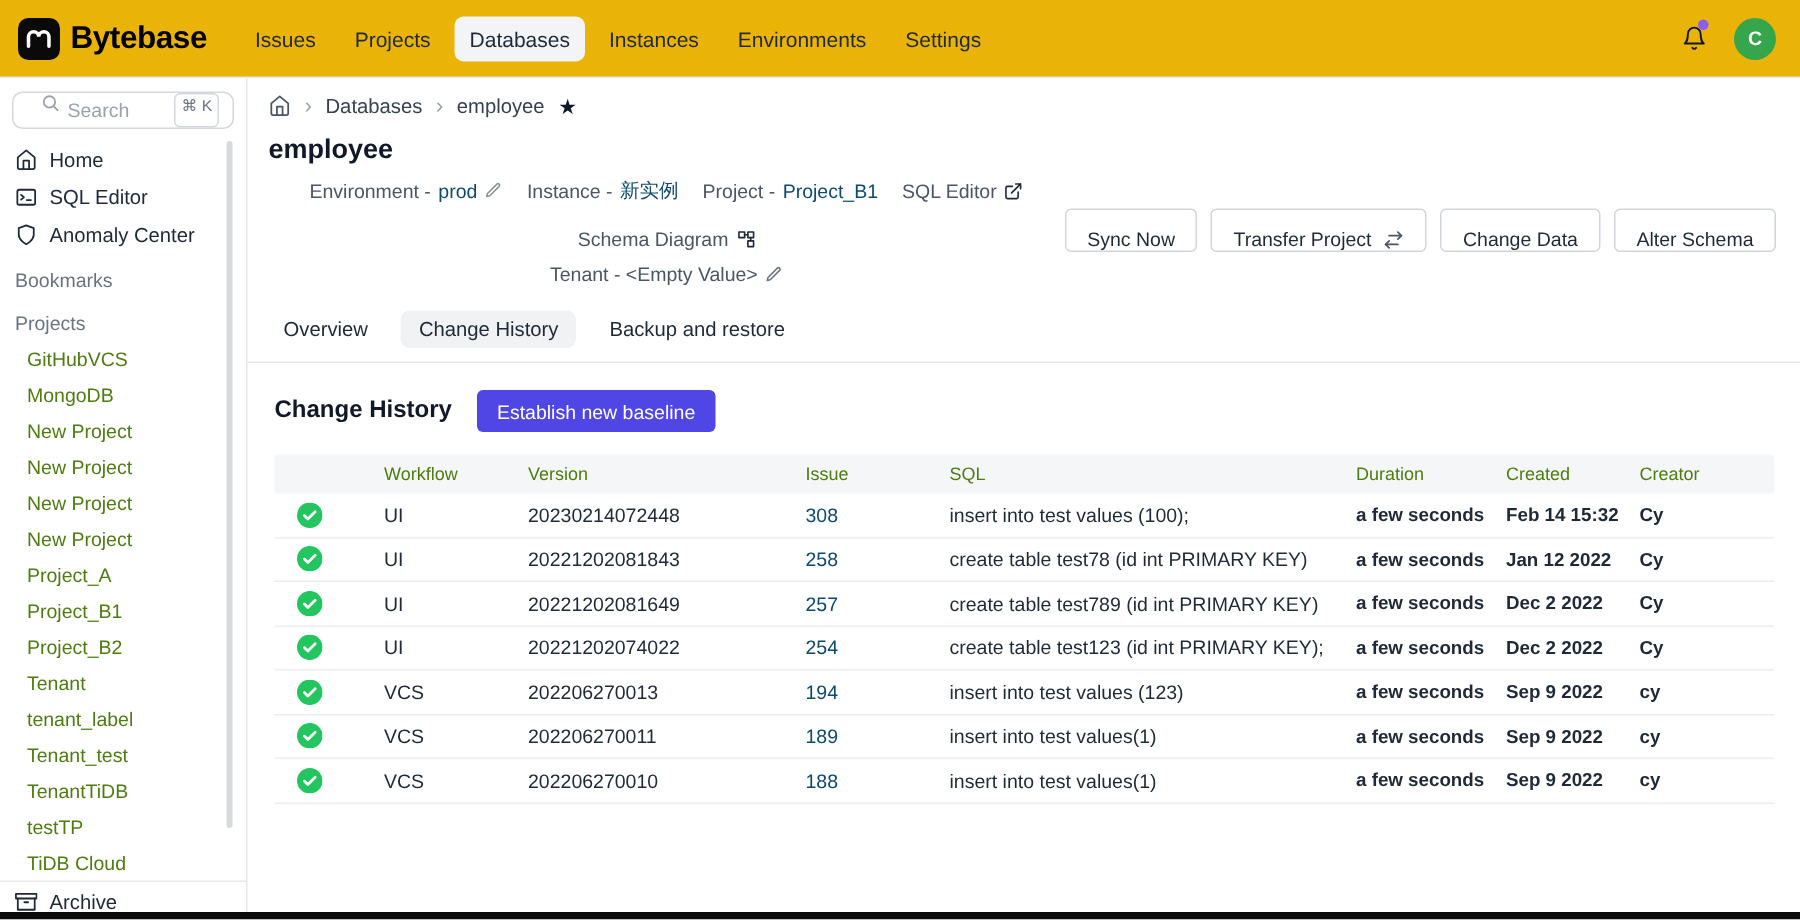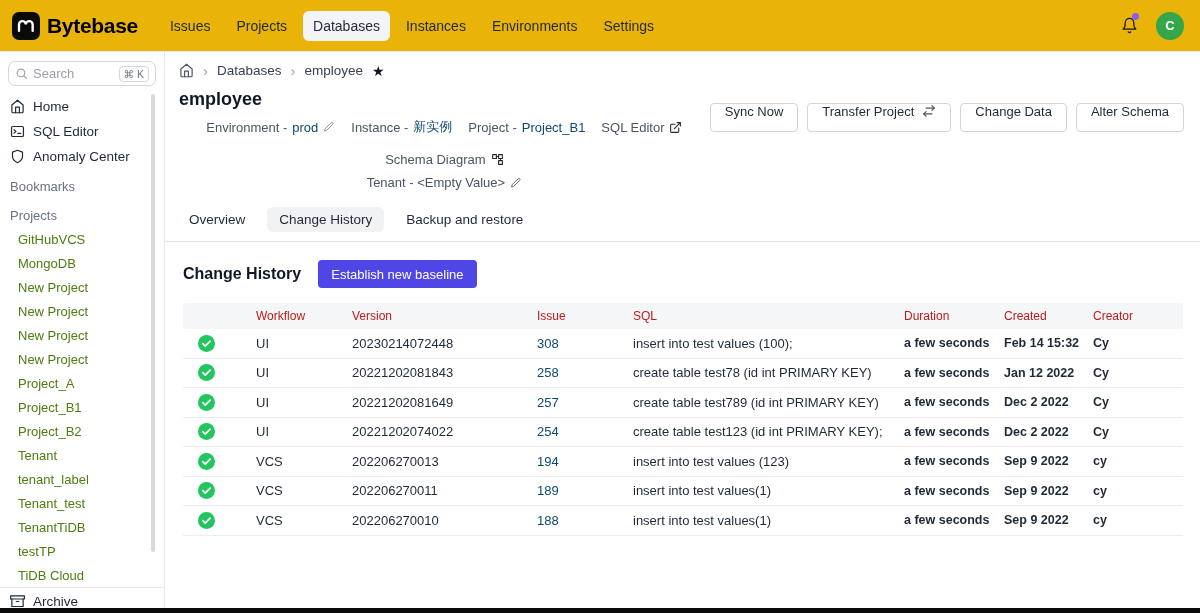--- a/index.html
+++ b/index.html
@@ -17,21 +17,21 @@
   .nav-right { margin-left:auto; display:flex; align-items:center; gap:18px; }
   .bell { position:relative; cursor:pointer; }
   .bell-dot { position:absolute; top:-4px; right:-1px; width:7px; height:7px; border-radius:50%; background:#8b5cf6; }
   .avatar { width:28px; height:28px; border-radius:50%; background:#35a64c; color:#fff; font-size:13px; font-weight:700; display:flex; align-items:center; justify-content:center; cursor:pointer; }
 
   
   .body-row { display:flex; height:561px; }
 
   
   .sidebar { width:165px; flex:none; border-right:1px solid #e5e7eb; display:flex; flex-direction:column; padding-top:9px; position:relative; background:#fff; }
-  .search-box { margin:0 8px 8px; height:25px; border:1px solid #d4d7dd; border-radius:7px; display:flex; align-items:center; gap:5px; padding:0 6px; color:#9aa1ab; flex:none; }
+  .search-box { margin:0 8px 8px; height:25px; border:1px solid #d4d7dd; border-radius:7px; display:flex; gap:5px; padding:0 18px; color:#9aa1ab; flex:none; }
   .search-box input { border:none; outline:none; width:66px; font-size:13px; font-family:inherit; color:#374151; background:transparent; }
   .search-box input::placeholder { color:#9aa1ab; }
   .kbd { margin-left:auto; font-size:10.5px; color:#6b7280; border:1px solid #d4d7dd; border-radius:4px; padding:1px 4px; background:#fff; white-space:nowrap; }
   .side-item { display:flex; align-items:flex-start; gap:8px; padding:5px 10px; font-size:13.5px; color:#1f2937; cursor:pointer; white-space:nowrap; }
   .side-label { font-size:13px; color:#6b7280; padding:10px 10px 4px; }
   .side-item.sub { padding:4.5px 10px 4.5px 18px; font-size:13px; color:#4d7c0f; }
   .side-bottom { margin-top:auto; }
   .archive-row { border-top:1px solid #e5e7eb; padding:6px 10px; }
   .side-scrollbar { position:absolute; top:42px; right:9px; width:4px; height:458px; background:#d8dade; border-radius:2px; }
 
@@ -42,34 +42,34 @@
   .crumb-link { cursor:pointer; }
   .crumb-star { color:#111827; font-size:14px; cursor:pointer; line-height:1; }
 
   .page-head { display:flex; justify-content:space-between; padding:0 16px 0 14px; }
   .page-title { font-size:18px; font-weight:700; color:#111827; margin:2px 0 8px; }
   .meta-row { display:flex; align-items:center; gap:16px; font-size:13px; color:#4b5563; margin-bottom:8px; flex-wrap:wrap;justify-content:center; }
   .meta-item { display:flex; align-items:center; gap:5px; cursor:default; }
   .meta-item .clickable { cursor:pointer; }
   .link { color:#0c4a6e; cursor:pointer; text-decoration:none; }
   .page-actions { display:flex; gap:9px; padding-top:16px; align-items:flex-start; }
-  .act-btn { height:29px; border:1px solid #d1d5db; background:#fff; border-radius:4px; padding:0 14px; font-size:13px; color:#1f2937; font-family:inherit; display:flex; align-items:flex-start; gap:8px; cursor:pointer; white-space:nowrap; }
+  .act-btn { height:29px; border:1px solid #d1d5db; background:#fff; border-radius:4px; padding:0 14px; font-size:13px; color:#1f2937; font-family:inherit; display:flex; align-items:flex-end; gap:8px; cursor:pointer; white-space:nowrap;margin-top:36px; }
 
   .tab-bar { display:flex; gap:10px; padding:9px 16px 9px 12px; border-bottom:1px solid #e5e7eb; }
   .tab { font-size:13.5px; color:#1f2937; padding:5px 12px; border-radius:6px; cursor:pointer; white-space:nowrap; }
   .tab.active { background:#f1f2f4; }
 
   .content { padding:18px 16px 0 18px; }
   .section-head { display:flex; align-items:center; gap:17px; margin-bottom:15px; }
   .section-title { font-size:16px; font-weight:700; color:#111827; }
   .baseline-btn { background:#4f46e5; border:none; color:#fff; height:28px; border-radius:4px; padding:0 13px; font-size:13px; font-family:inherit; cursor:pointer; }
 
   .htable { width:1000px; }
   .tgrid { display:grid; grid-template-columns:73px 96px 185px 96px 271px 100px 89px 1fr; align-items:center; }
-  .thead { background:#f5f6f8; height:26px; color:#b91c1c; font-size:12px; border-radius:2px; }
+  .thead { background:#f5f6f8; height:26px; color:#4d7c0f; font-size:12px; border-radius:2px; }
   .th { padding-right:8px; white-space:nowrap; }
   .trow { height:29.5px; border-bottom:1px solid #ebedf0; font-size:13px; color:#1f2937; cursor:pointer; }
   .td { padding-right:8px; white-space:nowrap; overflow:hidden; text-overflow:ellipsis; }
   .c-status { padding-left:15px; display:flex; align-items:center; }
   .strong { font-weight:600; font-size:12.5px; }
 
   .bottom-bar { position:absolute; left:0; bottom:0; width:1200px; height:5px; background:#0a0a0a; }
 </style>
 </head>
 <body>

